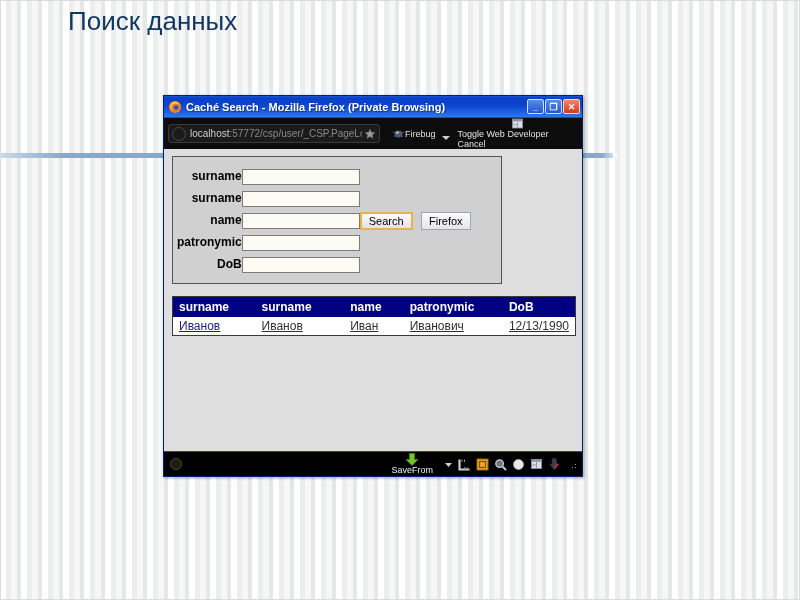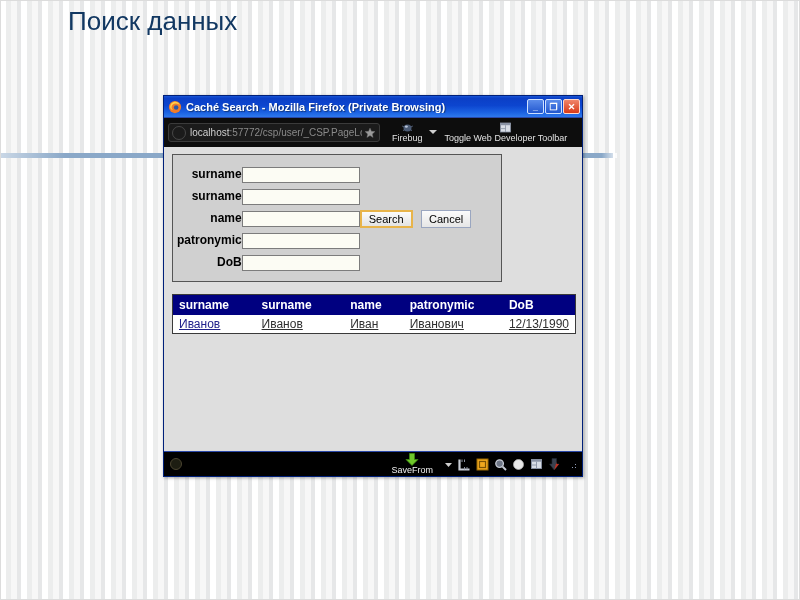--- a/index.html
+++ b/index.html
@@ -139,21 +139,21 @@
   }
   #url-text {
     font-size: 10px; color: #cfcfcf;
     white-space: nowrap; overflow: hidden;
     flex: 1 1 auto;
   }
   #url-text .dim { color: #8a8a8a; }
   #url-star { flex:0 0 12px; margin-left:2px; }
 
   #firebug {
-    display: flex; flex-direction: column; align-items: center;
+    display: flex; align-items: center;
     margin-left: 12px; position: relative;
   }
   #firebug .lbl { font-size: 9px; color: #e2e2e2; line-height: 10px; }
   #fb-arrow {
     position: absolute; right: -14px; top: 8px;
     width: 0; height: 0;
     border-left: 4px solid transparent;
     border-right: 4px solid transparent;
     border-top: 4px solid #cfcfcf;
   }
@@ -330,37 +330,37 @@
         <div id="fb-arrow"></div>
       </div>
 
       <div id="webdev">
         <svg width="13" height="11" viewBox="0 0 13 11">
           <rect x="1.5" y="1" width="10" height="9" fill="#d8dde6" stroke="#8a93a5" stroke-width=".8"></rect>
           <rect x="1.5" y="1" width="10" height="2.2" fill="#8a93a5"></rect>
           <line x1="6.5" y1="3.2" x2="6.5" y2="10" stroke="#8a93a5" stroke-width=".8"></line>
           <line x1="1.5" y1="6.6" x2="6.5" y2="6.6" stroke="#8a93a5" stroke-width=".8"></line>
         </svg>
-        <div class="lbl">Toggle Web Developer Toolbar</div>
+        <div class="lbl">Toggle Web Developer Cancel</div>
       </div>
     </div>
 
     <div id="content">
 
       <div id="formpanel">
         <table id="formtable">
           <tbody>
               <tr>
             <td class="flabel">surname</td>
             <td>
               <input class="ftext" type="text" value="" style="">
             </td>
             <td class="btncell" rowspan="5">
               <button class="fbtn primary">Search</button>
-              <button class="fbtn secondary">Cancel</button>
+              <button class="fbtn secondary">Firefox</button>
             </td>
           </tr>
           <tr>
             <td class="flabel">surname</td>
             <td>
               <input class="ftext" type="text" value="" style="">
             </td>
           </tr>
           <tr>
             <td class="flabel">name</td>

